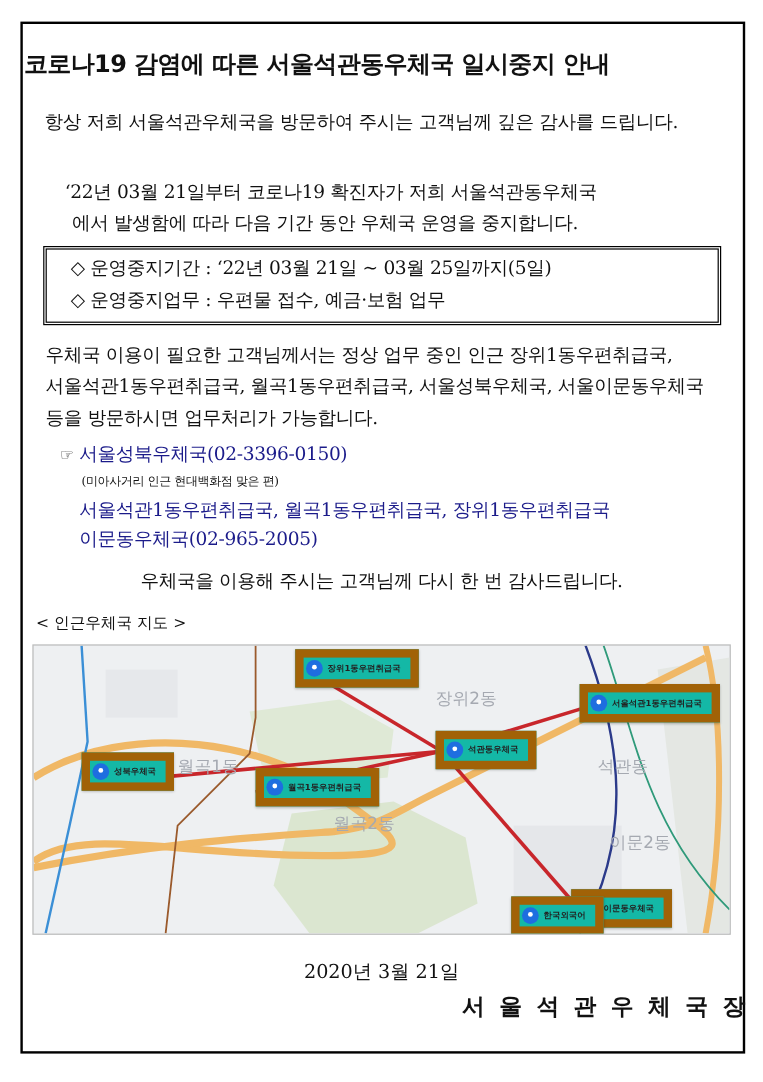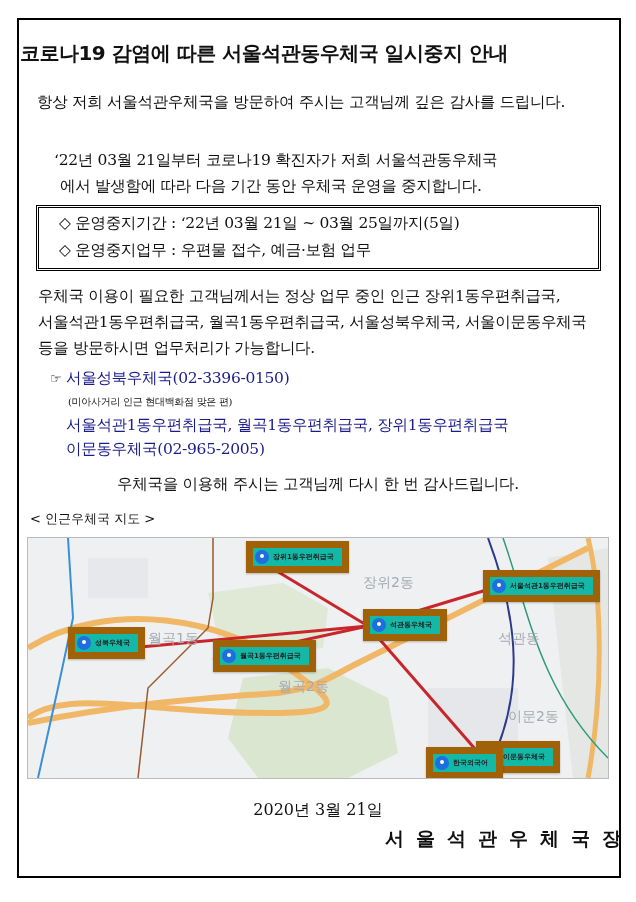--- a/index.html
+++ b/index.html
@@ -109,21 +109,21 @@
       <line x1="340" y1="88" x2="185" y2="122"></line>
       <line x1="340" y1="88" x2="448" y2="212"></line>
     </g>
     <circle cx="340" cy="88" r="4" fill="#111"></circle>
   </svg>
 
   <div class="area" style="left:295px;top:36px;margin-left:40px;">장위2동</div>
   <div class="area" style="left:470px;top:92px;">석관동</div>
   <div class="area" style="left:120px;top:92px;">월곡1동</div>
   <div class="area" style="left:250px;top:140px;">월곡2동</div>
-  <div class="area" style="left:480px;top:170px;">이문2동</div>
+  <div class="area" style="left:480px;top:156px;">이문2동</div>
 
   <div class="pin" style="left:218px;top:3px;"><span class="dot"></span><span>장위1동우편취급국</span></div>
   <div class="pin" style="left:455px;top:32px;"><span class="dot"></span><span>서울석관1동우편취급국</span></div>
   <div class="pin" style="left:40px;top:89px;"><span class="dot"></span><span>성북우체국</span></div>
   <div class="pin" style="left:185px;top:102px;"><span class="dot"></span><span>월곡1동우편취급국</span></div>
   <div class="pin" style="left:335px;top:71px;"><span class="dot"></span><span>석관동우체국</span></div>
   <div class="pin" style="left:448px;top:203px;"><span class="dot"></span><span>이문동우체국</span></div>
   <div class="pin" style="left:398px;top:209px;"><span class="dot"></span><span>한국외국어</span></div>
 </div>
 

